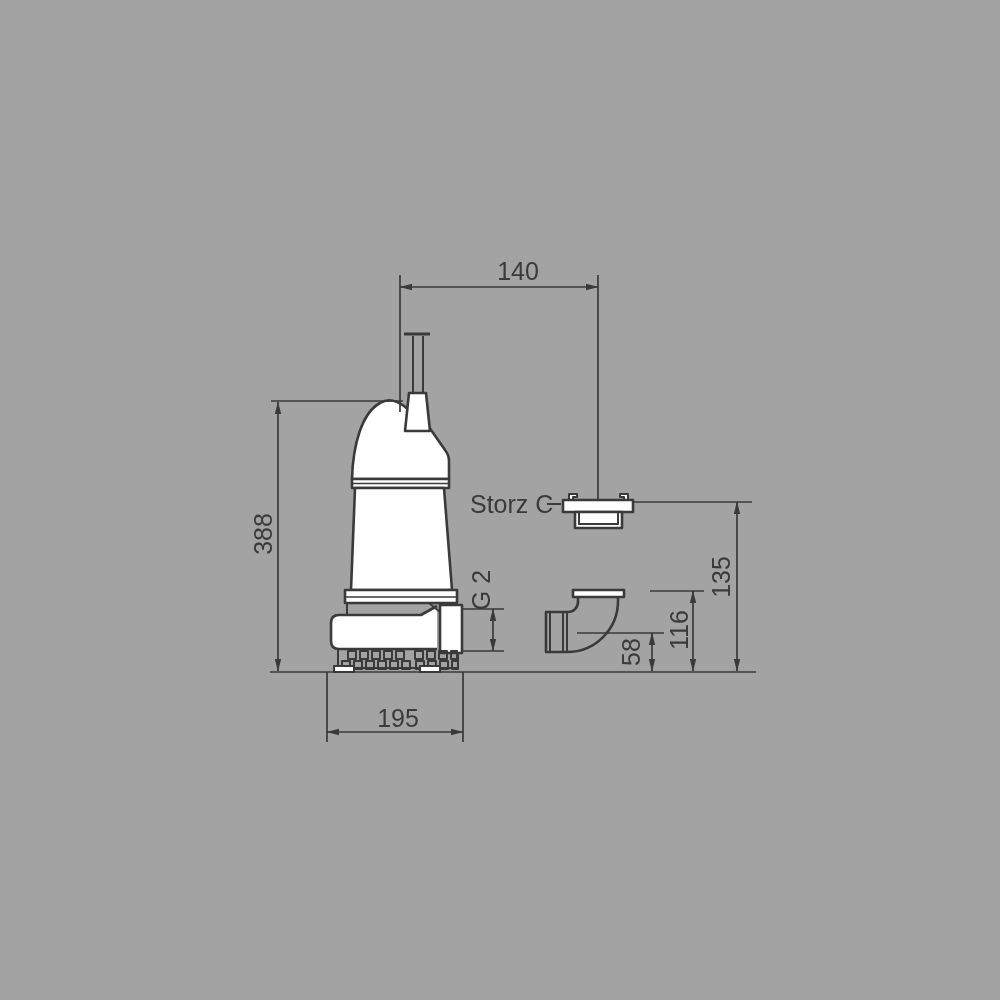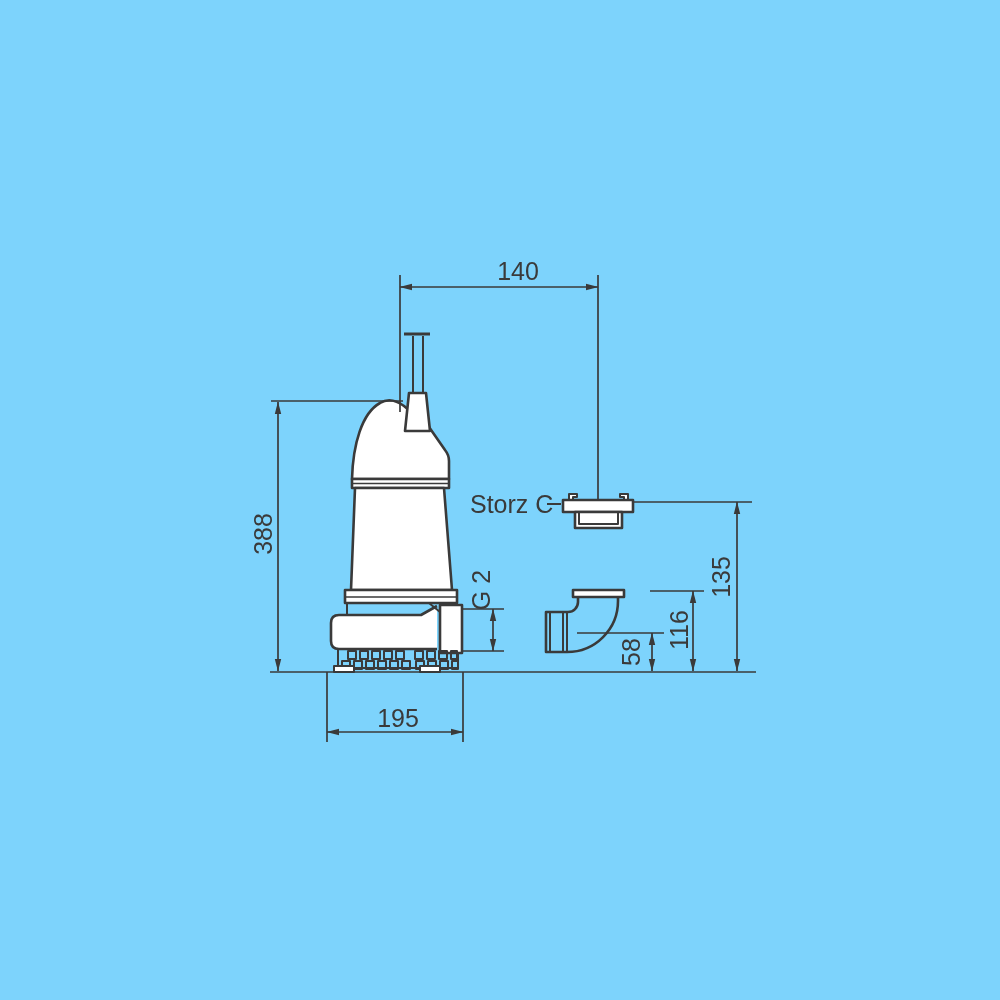--- a/index.html
+++ b/index.html
@@ -2,21 +2,21 @@
 <html style="--line: #3a3a3a;"><head>
 <meta charset="utf-8">
 <style>
   html,body{margin:0;padding:0;}
   body{
     width:1000px;height:1000px;
     background:#ffffff;
     font-family:"Liberation Sans", sans-serif;
     overflow:hidden;
   }
-  .canvas{position:relative;width:1000px;height:1000px;background:#7dd3fc;}
+  .canvas{position:relative;width:1000px;height:1000px;background:#a3a3a3;}
   svg{display:block;}
   
   .o{fill:#ffffff;stroke:var(--line,#3a3a3a);stroke-width:2.6;stroke-linejoin:round;stroke-linecap:butt;}
   
   .s{fill:none;stroke:var(--line,#3a3a3a);stroke-width:2.6;stroke-linejoin:round;stroke-linecap:butt;}
   .s2{fill:none;stroke:var(--line,#3a3a3a);stroke-width:2;stroke-linejoin:round;stroke-linecap:butt;}
   .cap{fill:none;stroke:var(--line,#3a3a3a);stroke-width:3;}
   
   .thin{fill:none;stroke:var(--line,#3a3a3a);stroke-width:1.7;}
   .mid{fill:none;stroke:var(--line,#3a3a3a);stroke-width:1.6;}

